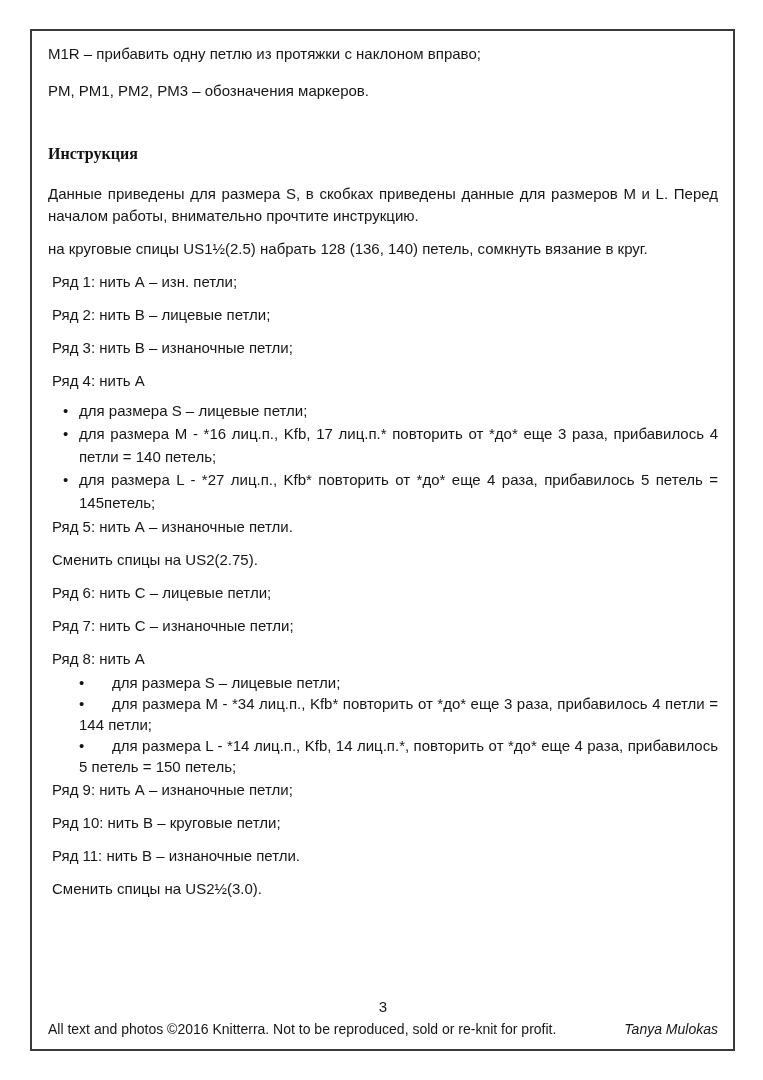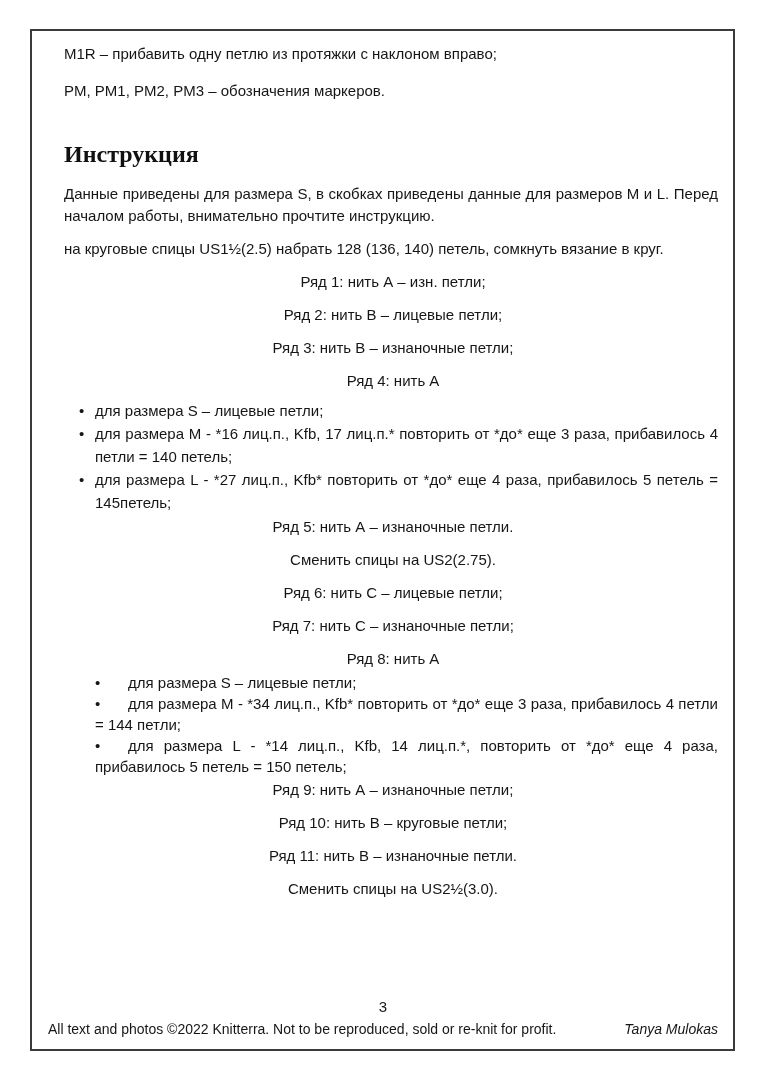--- a/index.html
+++ b/index.html
@@ -15,47 +15,47 @@
     position: absolute;
     left: 30px;
     top: 29px;
     width: 705px;
     height: 1022px;
     box-sizing: border-box;
     border: 2px solid #3a3a3a;
     background: #ffffff;
   }
   .content {
-    padding: 12px 15px 0 32px;
+    padding: 12px 15px 0 16px;
     font-size: 15px;
     line-height: 22px;
   }
   p { margin: 0; }
   .g { margin: 0 0 15px 0; }
   h1.doc-title {
     font-family: "Liberation Serif", serif;
     font-weight: 700;
-    font-size: 24px;
+    font-size: 16px;
     line-height: 30px;
     margin: 37px 0 14px 0;
     color: #111;
   }
   .intro {
     text-align: justify;
     margin: 0;
   }
   h2.sec-title {
     font-size: 18px;
     line-height: 24px;
     font-weight: 700;
     margin: 38px 0 0 0;
     color: #111;
   }
   .para { margin: 11px 0 0 0; }
-  .row { margin: 11px 0 0 4px; text-align: center; }
+  .row { margin: 11px 0 0 4px; }
   
   .ul1 { margin: 7px 0 0 0; }
   .ul1 .li {
     position: relative;
     padding-left: 31px;
     line-height: 23px;
     text-align: justify;
   }
   .ul1 .li .b {
     position: absolute;
@@ -134,17 +134,17 @@
     <p class="row" style="margin-top:2px">Ряд 9: нить А – изнаночные петли;</p>
     <p class="row">Ряд 10: нить В – круговые петли;</p>
     <p class="row">Ряд 11: нить В – изнаночные петли.</p>
     <p class="row">Сменить спицы на US2½(3.0).</p>
 
   </div>
 
   <div class="footer">
     <div class="pagenum">3</div>
     <div class="frow">
-      <span>All text and photos ©2022 Knitterra.  Not to be reproduced, sold or re-knit for profit.</span>
+      <span>All text and photos ©2016 Knitterra.  Not to be reproduced, sold or re-knit for profit.</span>
       <span class="author">Tanya Mulokas</span>
     </div>
   </div>
 </div>
 
 </body></html>

